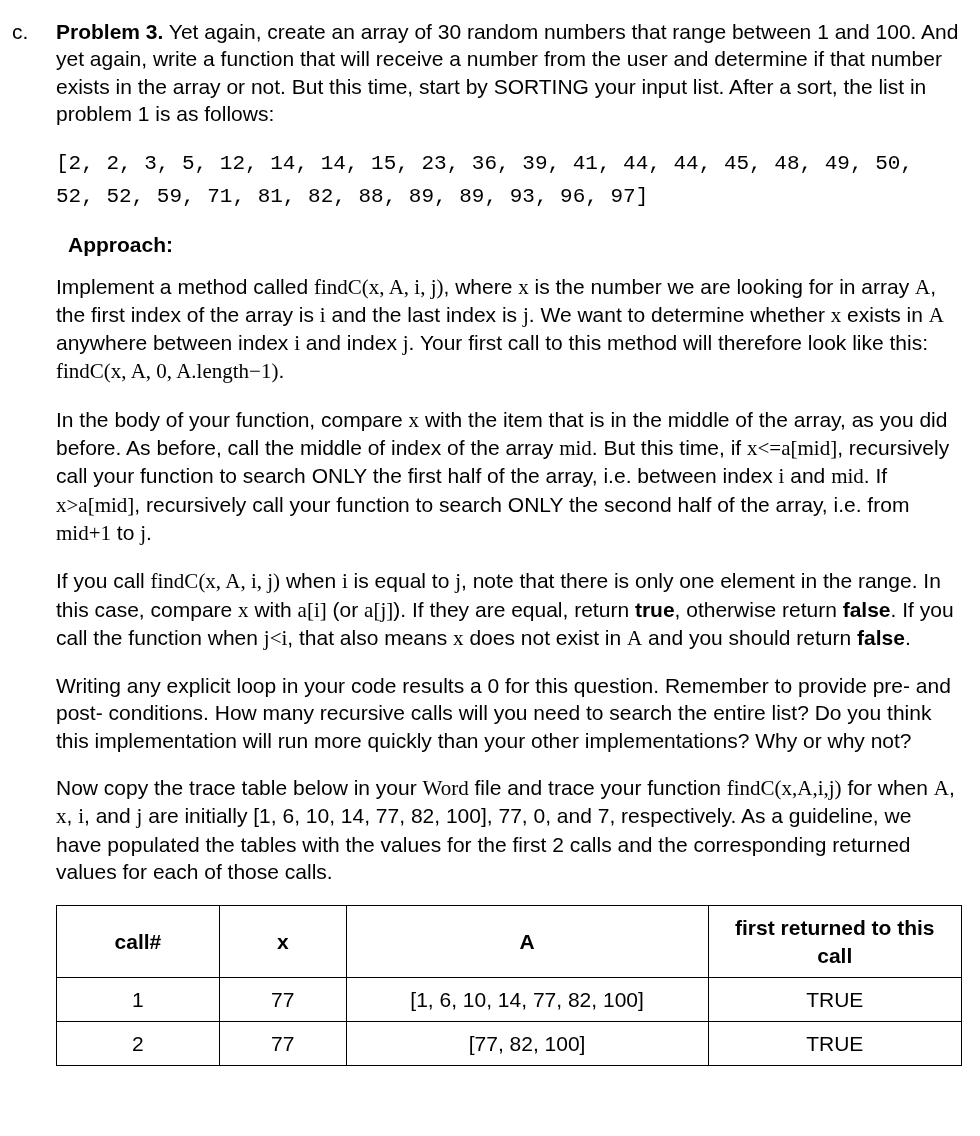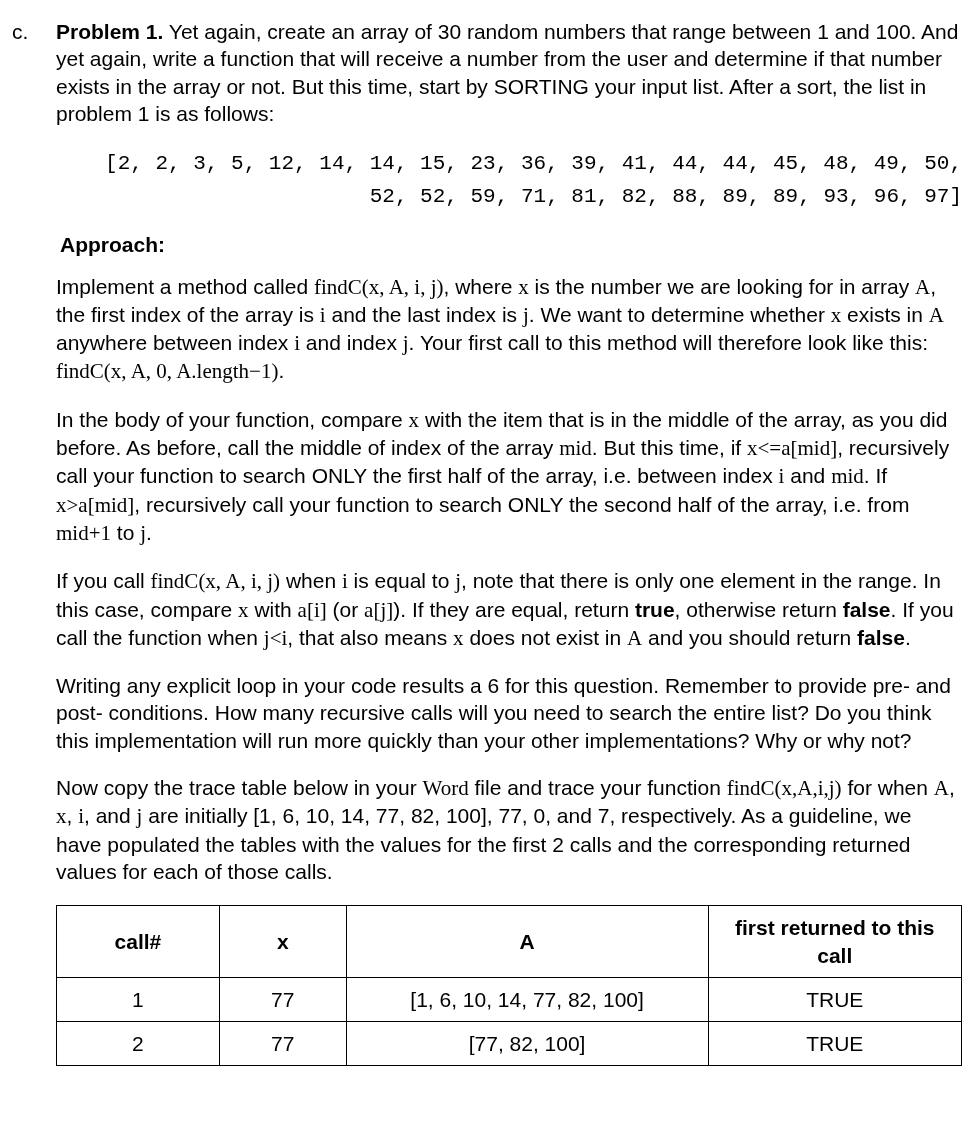--- a/index.html
+++ b/index.html
@@ -22,71 +22,70 @@
     flex: 0 0 44px;
   }
   .content {
     flex: 1;
   }
   .code {
     font-family: Liberation Serif, serif;
   }
   .bold { font-weight: 700; }
   .para { margin: 0 0 20px 0; }
-  .para-tight { margin: 0 0 14px 4px; }
+  .para-tight { margin: 0 0 14px 12px; }
   table {
     border-collapse: collapse;
     width: 100%;
     margin-top: 6px;
   }
   td, th {
     border: 1px solid #000;
     padding: 8px 10px;
     text-align: center;
     font-size: 21px;
     font-weight: 400;
   }
   th { font-weight: 700; }
   .u { }
   .arr-block {
     font-family: "Courier New", Courier, monospace;
     margin: 21px 0 18px 0;
     line-height: 1.55;
     white-space: pre-wrap;
-    text-align: right;
   }
 </style>
 </head>
 <body>
 
 <div class="problem-line">
   <div class="letter">c.</div>
   <div class="content">
 
     <p class="para">
-      <span class="bold">Problem 1.</span><span> Yet again, create an array of 30 random numbers that range between 1 and 100. And yet again, write a function that will receive a number from the user and determine if that number exists in the array or not.  But this time, start by SORTING your input list.  After a sort, the list in problem 1 is as follows:</span>
+      <span class="bold">Problem 3.</span><span> Yet again, create an array of 30 random numbers that range between 1 and 100. And yet again, write a function that will receive a number from the user and determine if that number exists in the array or not.  But this time, start by SORTING your input list.  After a sort, the list in problem 1 is as follows:</span>
     </p>
 
     <div class="arr-block">[2, 2, 3, 5, 12, 14, 14, 15, 23, 36, 39, 41, 44, 44, 45, 48, 49, 50, 52, 52, 59, 71, 81, 82, 88, 89, 89, 93, 96, 97]</div>
 
     <p class="para-tight bold">Approach:</p>
 
     <p class="para">
       <span>Implement a method called </span><span class="code">findC(x, A, i, j)</span><span>,  where </span><span class="code">x</span><span> is the number we are looking for in array </span><span class="code">A</span><span>, the first index of the array is </span><span class="code">i</span><span> and the last index is </span><span class="code">j</span><span>. We want to determine whether </span><span class="code">x</span><span> exists in </span><span class="code">A</span><span> anywhere between index </span><span class="code">i</span><span> and index </span><span class="code">j</span><span>. Your first call to this method will therefore look like this: </span><span class="code">findC(x, A, 0, A.length−1)</span><span>.</span>
     </p>
 
     <p class="para">
       <span>In the body of your function, compare </span><span class="code">x</span><span> with the item that is in the middle of the array, as you did before.  As before, call the middle of index of the array </span><span class="code">mid</span><span>.  But this time, if </span><span class="code">x&lt;=a[mid]</span><span>, recursively call your function to search ONLY the </span><span class="u">first half</span><span> of the array, i.e. between index </span><span class="code">i</span><span> and </span><span class="code">mid</span><span>. If </span><span class="code">x&gt;a[mid]</span><span>, recursively call your function to search ONLY the </span><span class="u">second half</span><span> of the array, i.e. from </span><span class="code">mid+1</span><span> to </span><span class="code">j</span><span>.</span>
     </p>
 
     <p class="para">
       <span>If you call  </span><span class="code">findC(x, A, i, j)</span><span> when </span><span class="code">i</span><span> is equal to </span><span class="code">j</span><span>, note that there is only one element in the range. In this case, compare </span><span class="code">x</span><span> with </span><span class="code">a[i]</span><span>  (or </span><span class="code">a[j]</span><span>). If they are equal, return </span><span class="bold">true</span><span>, otherwise return </span><span class="bold">false</span><span>. If you call the function when </span><span class="code">j&lt;i</span><span>, that also means </span><span class="code">x</span><span>  does not exist in </span><span class="code">A</span><span> and you should return </span><span class="bold">false</span><span>.</span>
     </p>
 
-    <p class="para">Writing any explicit loop in your code results a 6 for this question. Remember to provide pre- and post- conditions. How many recursive calls will you need to search the entire list?  Do you think this implementation will run more quickly than your other implementations?  Why or why not?</p>
+    <p class="para">Writing any explicit loop in your code results a 0 for this question. Remember to provide pre- and post- conditions. How many recursive calls will you need to search the entire list?  Do you think this implementation will run more quickly than your other implementations?  Why or why not?</p>
 
     <p class="para">
       <span>Now copy the trace table below in your </span><span class="code">Word</span><span>  file and trace your function </span><span class="code">findC(x,A,i,j)</span><span> for when  </span><span class="code">A</span><span>,  </span><span class="code">x</span><span>, </span><span class="code">i</span><span>, and </span><span class="code">j</span><span> are initially [1, 6, 10, 14, 77, 82, 100], 77, 0, and 7, respectively. As a guideline, we have populated the tables with the values for the first 2 calls and the corresponding returned values for each of those calls.</span>
     </p>
 
     <table>
       <tbody>
           <tr>
         <th style="width:18%">call#</th>
         <th style="width:14%">x</th>

